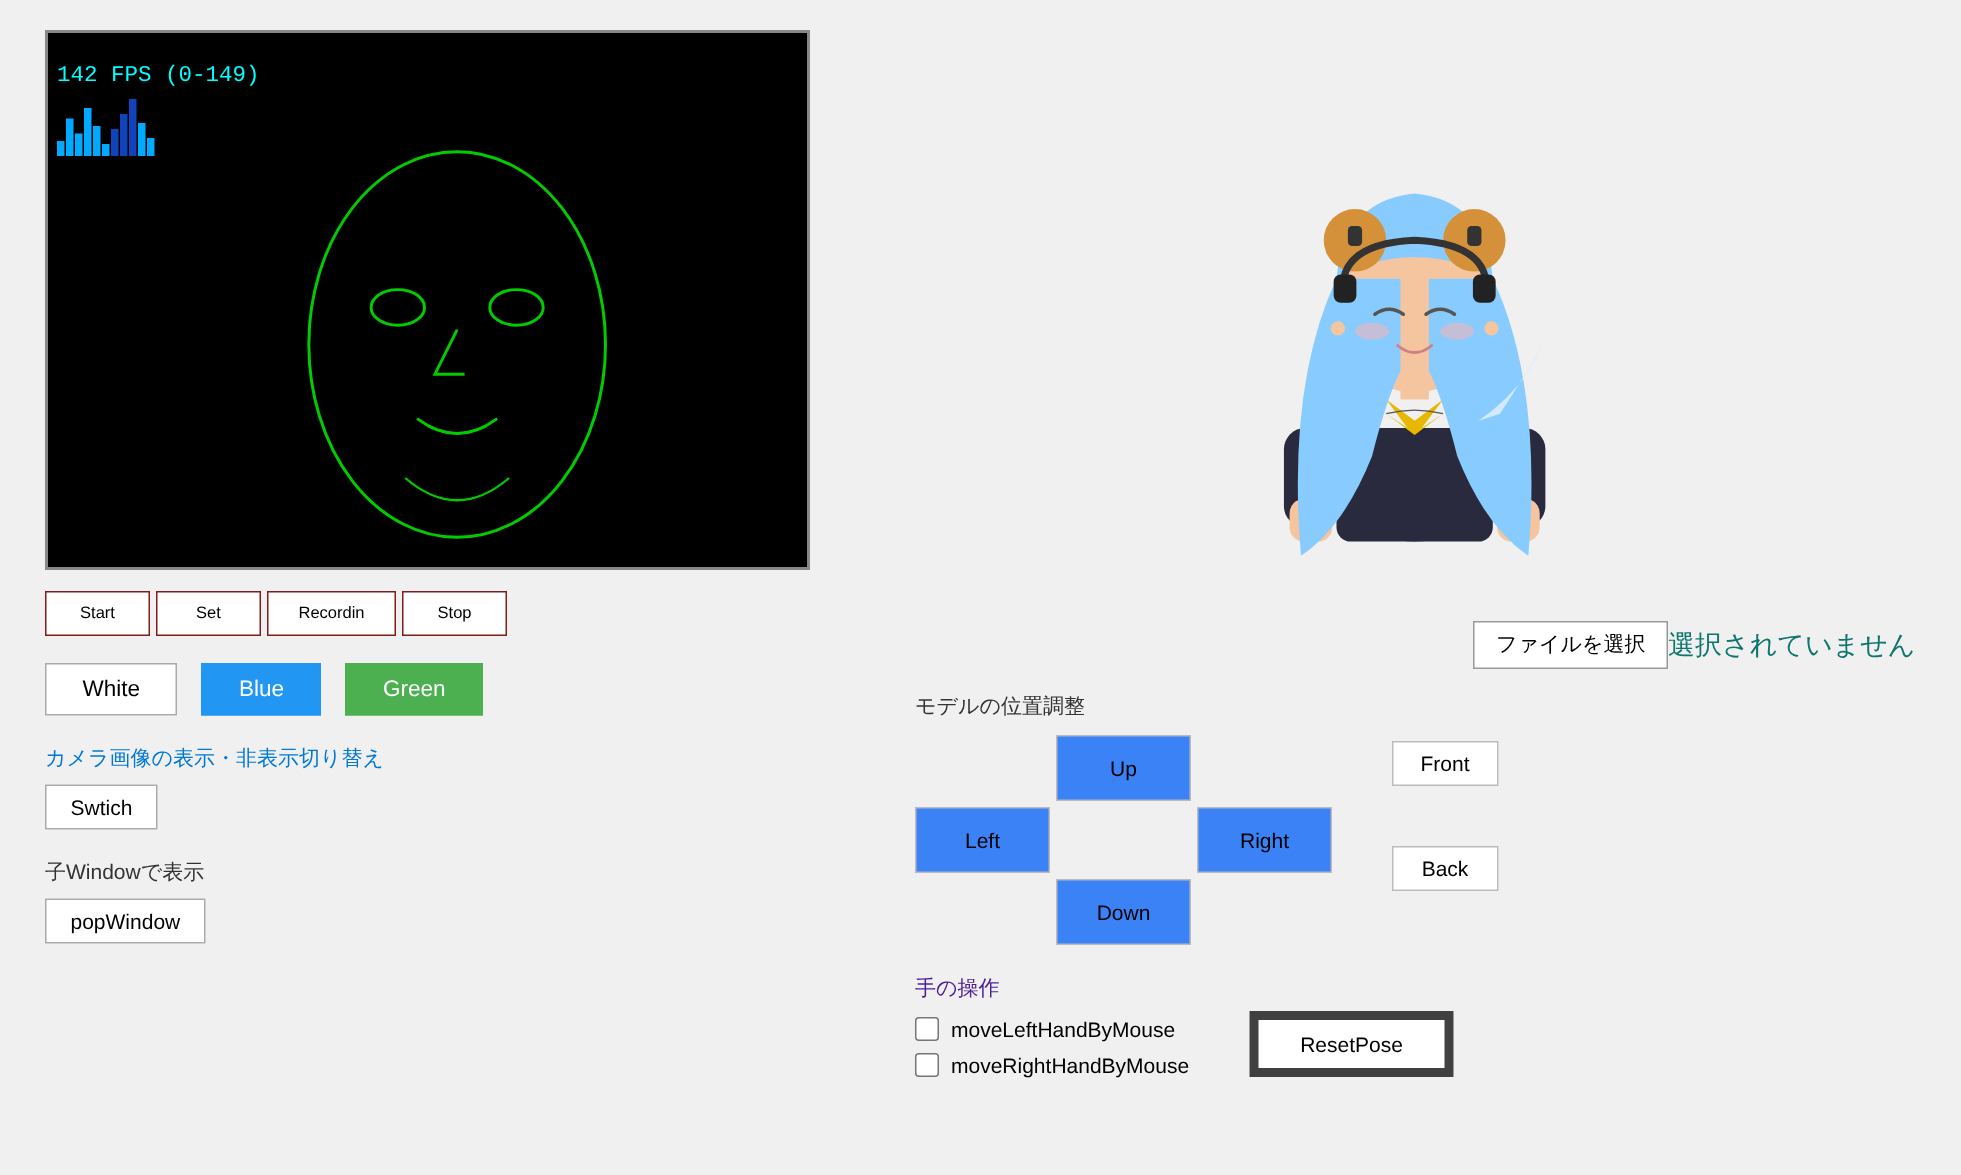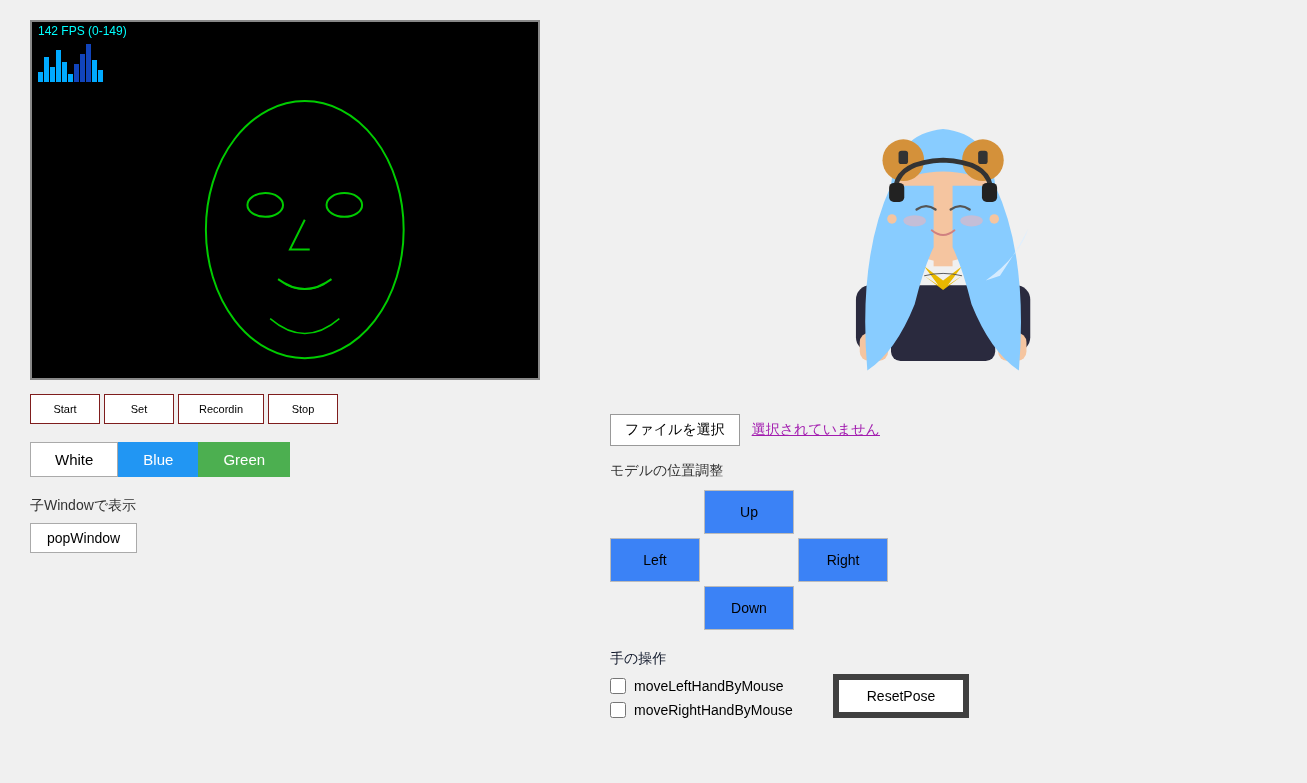--- a/index.html
+++ b/index.html
@@ -24,25 +24,25 @@
       width: 510px;
       height: 360px;
       background: #000;
       position: relative;
       border: 2px solid #888;
       margin-bottom: 14px;
     }
 
     #fps-overlay {
       position: absolute;
-      top: 2px;
+      top: 20px;
       left: 6px;
       color: #00ffff;
-      font-size: 12px;
-      font-family: Liberation Sans, sans-serif;
+      font-size: 15px;
+      font-family: Liberation Mono, monospace;
       line-height: 1.2;
     }
 
     #fps-bar-container {
       display: flex;
       align-items: flex-end;
       gap: 1px;
       height: 40px;
       margin-top: 4px;
     }
@@ -90,21 +90,21 @@
       color: #0078d4;
     }
 
     
     #color-section {
       margin-bottom: 20px;
     }
 
     #color-buttons {
       display: flex;
-      gap: 0;
+      gap: 16px;
     }
 
     .color-btn {
       padding: 8px 24px;
       font-size: 15px;
       border: 1px solid #aaa;
       cursor: pointer;
       min-width: 80px;
     }
 
@@ -165,36 +165,36 @@
     
     #character-svg {
       height: 360px;
       width: auto;
     }
 
     
     #file-chooser-row {
       display: flex;
       align-items: center;
-      gap: 12px;
+      gap: 0;
       margin-bottom: 16px;
+      justify-content: flex-end;
     }
 
     #file-choose-btn {
       padding: 6px 14px;
       font-size: 14px;
       background: #fff;
       border: 1px solid #999;
       cursor: pointer;
     }
 
     #file-status {
-      font-size: 14px;
-      color: #a21caf;
-      text-decoration: underline;
+      font-size: 18px;
+      color: #0f766e;
     }
 
     
     #position-section {
       margin-bottom: 20px;
     }
 
     #position-label {
       font-size: 14px;
       color: #333;
@@ -246,21 +246,21 @@
 
     
     #hand-section {
       display: flex;
       align-items: flex-start;
       gap: 40px;
     }
 
     #hand-label {
       font-size: 14px;
-      color: #0f172a;
+      color: #4c1d95;
       margin-bottom: 10px;
     }
 
     .checkbox-row {
       display: flex;
       align-items: flex-end;
       gap: 8px;
       margin-bottom: 8px;
       font-size: 14px;
     }
@@ -330,20 +330,24 @@
   </div>
 
   <div id="color-section">
     <div id="color-buttons">
       <button class="color-btn white">White</button>
       <button class="color-btn blue">Blue</button>
       <button class="color-btn green">Green</button>
     </div>
   </div>
 
+  <div id="camera-section">
+    <div class="section-label blue">カメラ画像の表示・非表示切り替え</div>
+    <button class="small-btn">Swtich</button>
+  </div>
 
   <div id="child-window-section">
     <div class="section-label">子Windowで表示</div>
     <button class="small-btn">popWindow</button>
   </div>
 </div>
 
 <div id="right-panel">
 
   <div id="character-area">
@@ -410,20 +414,24 @@
         <button class="pos-btn">Up</button>
         <div class="pos-btn empty"></div>
 
         <button class="pos-btn">Left</button>
         <div class="pos-btn empty"></div>
         <button class="pos-btn">Right</button>
 
         <div class="pos-btn empty"></div>
         <button class="pos-btn">Down</button>
         <div class="pos-btn empty"></div>
+      </div>
+      <div id="front-back-col">
+        <button class="fb-btn">Front</button>
+        <button class="fb-btn">Back</button>
       </div>
     </div>
   </div>
 
   <div id="hand-section">
     <div>
       <div id="hand-label">手の操作</div>
       <div class="checkbox-row">
         <input type="checkbox" style="">
         <span>moveLeftHandByMouse</span>

